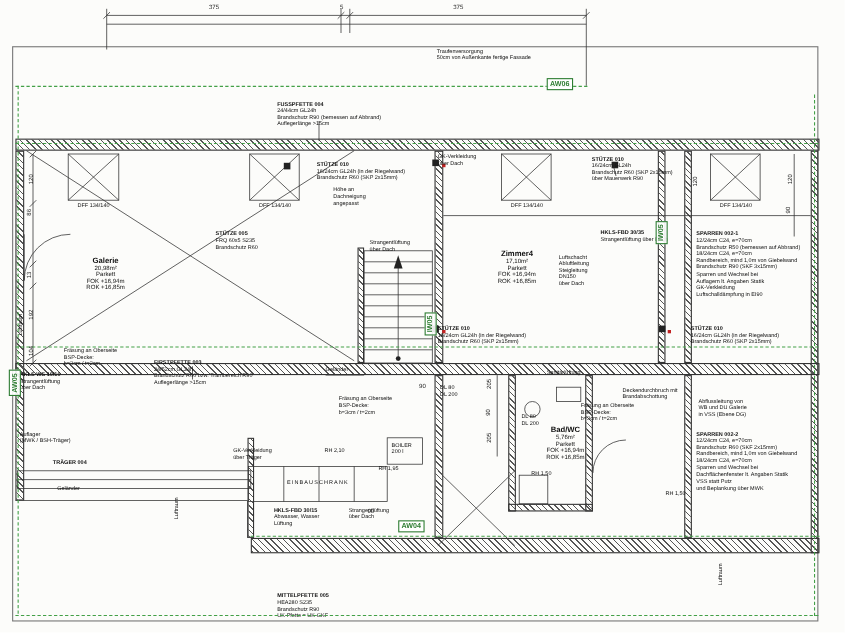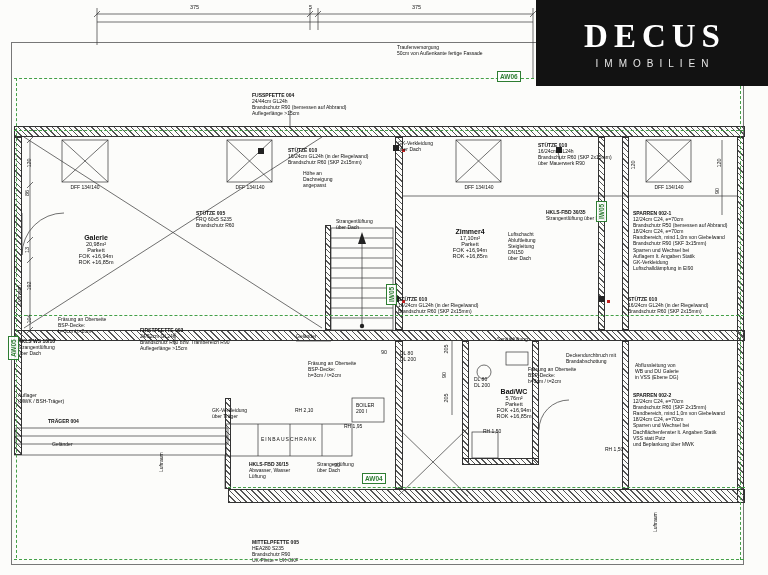--- a/index.html
+++ b/index.html
@@ -296,18 +296,14 @@
       <span class="dim" style="left: 714px; top: 188px; transform: rotate(-90deg);">90</span>
       <span class="dim" style="left: 381px; top: 349px;">90</span>
       <span class="dim" style="left: 441px; top: 346px; transform: rotate(-90deg);">205</span>
       <span class="dim" style="left: 441px; top: 372px; transform: rotate(-90deg);">90</span>
       <span class="dim" style="left: 441px; top: 395px; transform: rotate(-90deg);">205</span>
       <span class="dim" style="left: 334px; top: 462px;">90</span>
       <span class="dim" style="left: 628px; top: 162px; transform: rotate(-90deg);">120</span>
       <span class="dim" style="left: 24px; top: 316px; transform: rotate(-90deg);">104</span>
     </div>
 
-  <div class="logo">
-    <div class="logo-title">DECUS</div>
-    <div class="logo-sub">IMMOBILIEN</div>
-  </div>
 
 </div>
 
 </body></html>

